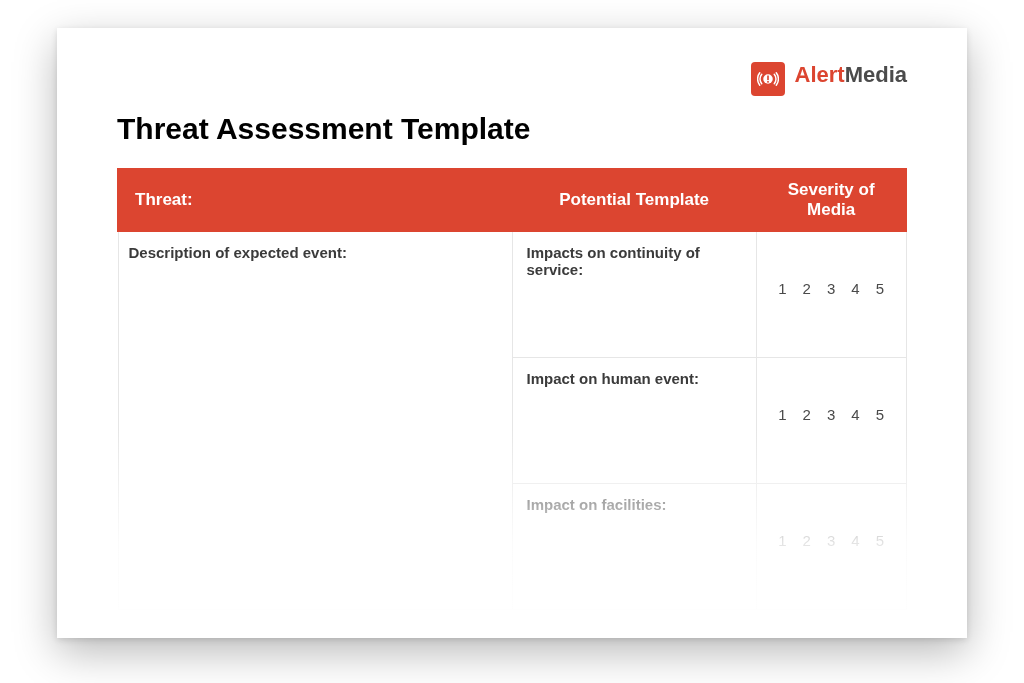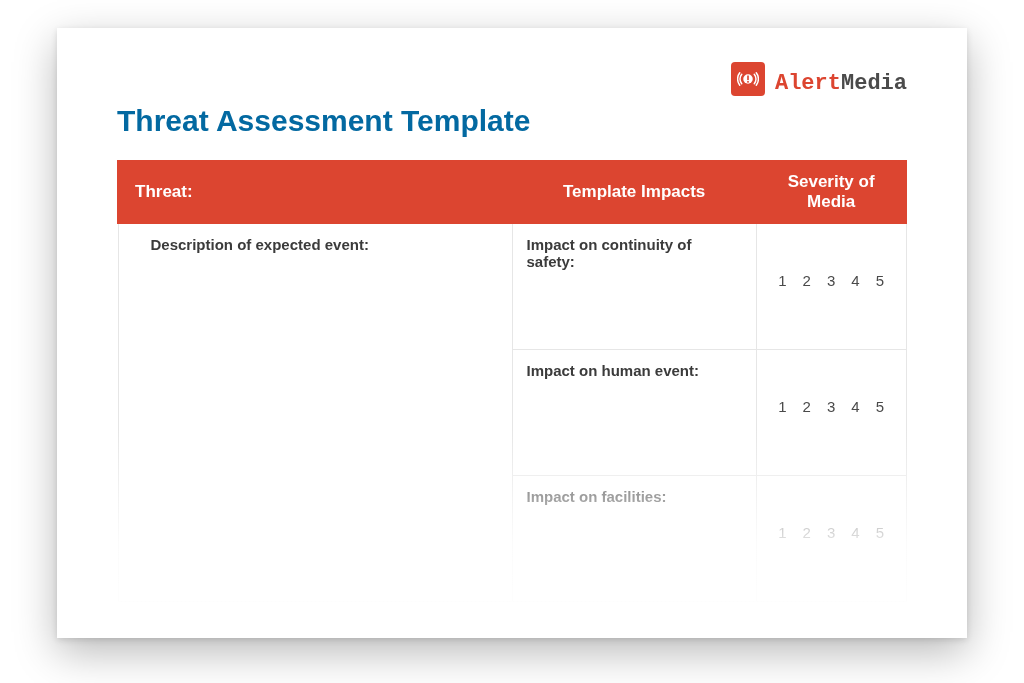--- a/index.html
+++ b/index.html
@@ -20,41 +20,40 @@
       background: #ffffff;
       box-shadow: 0 14px 40px rgba(0,0,0,0.28), 0 2px 6px rgba(0,0,0,0.12);
       position: relative;
       padding: 72px 60px 0 60px;
     }
     .brand {
       position: absolute;
       top: 34px;
       right: 60px;
       display: flex;
-      align-items: flex-end;
+      align-items: flex-start;
       gap: 10px;
-      font-family: Liberation Mono, monospace;
     }
     .brand-icon {
       width: 34px;
       height: 34px;
       background: #DC4530;
       border-radius: 4px;
       display: flex;
       align-items: center;
       justify-content: center;
     }
     .brand-text { font-size: 22px; font-weight: 700; }
     .brand-text .alert { color: #DC4530; }
     .brand-text .media { color: #4b4b4b; }
     .title {
-      color: #0369a1;
+      color: #000000;
       font-size: 30px;
       font-weight: 700;
-      margin-top: 4px;
+      margin-top: 12px;
       margin-bottom: 22px;
     }
     table.assess {
       width: 100%;
       border-collapse: collapse;
       table-layout: fixed;
     }
     table.assess col.c1 { width: 50%; }
     table.assess col.c2 { width: 31%; }
     table.assess col.c3 { width: 19%; }
@@ -70,21 +69,21 @@
     table.assess th.left { text-align: left; padding-left: 16px; }
     table.assess td {
       border: 1px solid #e6e6e6;
       vertical-align: top;
       padding: 12px 14px 14px 14px;
       color: #3b3b3b;
       font-size: 15px;
       font-weight: 600;
       height: 126px;
     }
-    table.assess td.desc-cell { padding-left: 32px; }
+    table.assess td.desc-cell { padding-left: 10px; }
     .rating {
       display: flex;
       gap: 16px;
       justify-content: center;
       margin-top: 36px;
       color: #4a4a4a;
       font-weight: 500;
       font-size: 15px;
     }
     
@@ -122,31 +121,31 @@
 
   <table class="assess">
     <colgroup>
       <col class="c1">
         <col class="c2">
         <col class="c3">
     </colgroup>
     <thead>
       <tr>
         <th class="left">Threat:</th>
-        <th>Template Impacts</th>
+        <th>Potential Template</th>
         <th>Severity of Media</th>
       </tr>
     </thead>
     <tbody>
       <tr>
         <td class="desc-cell" rowspan="3">
           <span>Description of expected event:</span>
         </td>
         <td>
-          <span>Impact on continuity of safety:</span>
+          <span>Impacts on continuity of service:</span>
         </td>
         <td>
           <div class="rating">
             <span>1</span>
             <span>2</span>
             <span>3</span>
             <span>4</span>
             <span>5</span>
           </div>
         </td>

